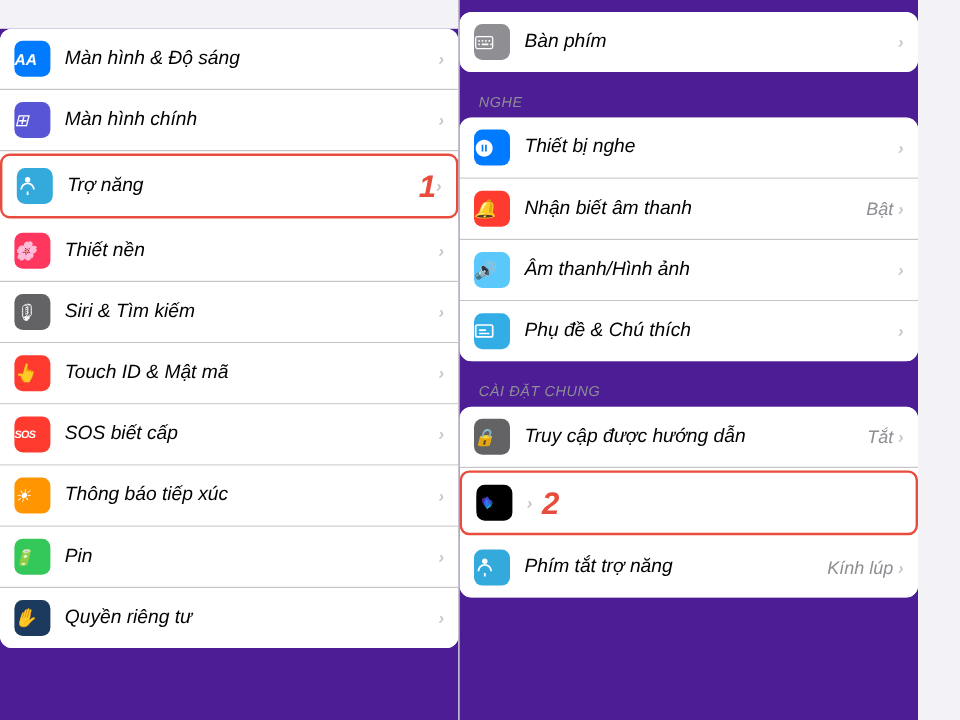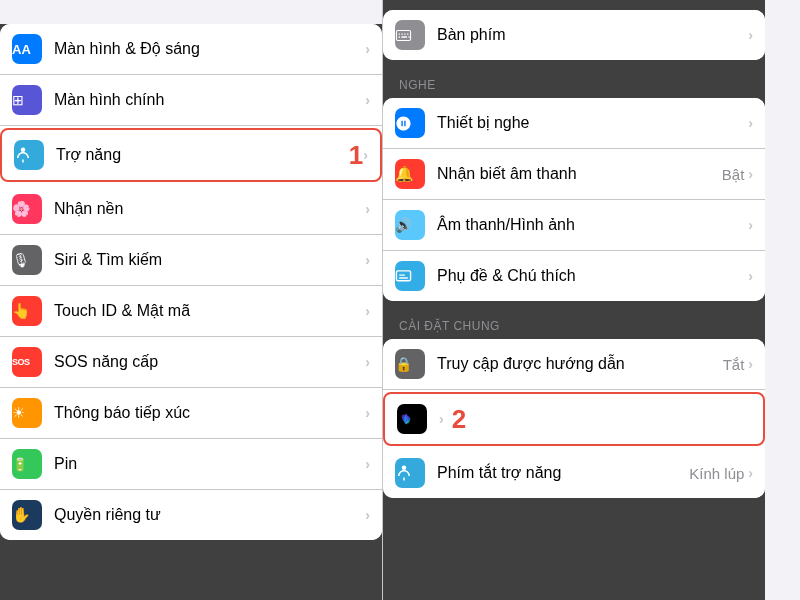--- a/index.html
+++ b/index.html
@@ -7,24 +7,25 @@
       width: 800px;
       height: 600px;
       font-family: -apple-system, 'SF Pro Display', 'Helvetica Neue', Arial, sans-serif;
       background: #f2f2f7;
       display: flex;
       overflow: hidden;
     }
     .panel {
       width: 382px;
       height: 600px;
-      background: #404040;
+      background: #4c1d95;
       display: flex;
       flex-direction: column;
       overflow: hidden;
+      font-style: italic;
     }
     .panel-header {
       text-align: center;
       padding: 14px 16px 10px;
       font-size: 17px;
       font-weight: 600;
       color: #000;
       background: #f2f2f7;
     }
     .settings-list {
@@ -137,42 +138,42 @@
             </svg>
           </div>
           <span class="item-label">Trợ năng</span>
           <span class="number-badge">1</span>
           <span class="chevron">›</span>
         </div>
         <div class="settings-item">
           <div class="icon-wrap" style="background: rgb(255, 55, 95);">
             <span style="font-size:15px;color:#fff;">🌸</span>
           </div>
-          <span class="item-label">Nhận nền</span>
+          <span class="item-label">Thiết nền</span>
           <span class="chevron">›</span>
         </div>
         <div class="settings-item">
           <div class="icon-wrap" style="background: rgb(99, 99, 102);">
             <span style="font-size:14px;color:#fff;">🎙</span>
           </div>
           <span class="item-label">Siri &amp; Tìm kiếm</span>
           <span class="chevron">›</span>
         </div>
         <div class="settings-item">
           <div class="icon-wrap" style="background: rgb(255, 59, 48);">
             <span style="font-size:15px;color:#fff;">👆</span>
           </div>
           <span class="item-label">Touch ID &amp; Mật mã</span>
           <span class="chevron">›</span>
         </div>
         <div class="settings-item">
           <div class="icon-wrap" style="background: rgb(255, 59, 48);">
             <span style="font-size:9px;font-weight:700;color:#fff;letter-spacing:-0.5px;">SOS</span>
           </div>
-          <span class="item-label">SOS năng cấp</span>
+          <span class="item-label">SOS biết cấp</span>
           <span class="chevron">›</span>
         </div>
         <div class="settings-item">
           <div class="icon-wrap" style="background: rgb(255, 149, 0);">
             <span style="font-size:15px;color:#fff;">☀</span>
           </div>
           <span class="item-label">Thông báo tiếp xúc</span>
           <span class="chevron">›</span>
         </div>
         <div class="settings-item">

